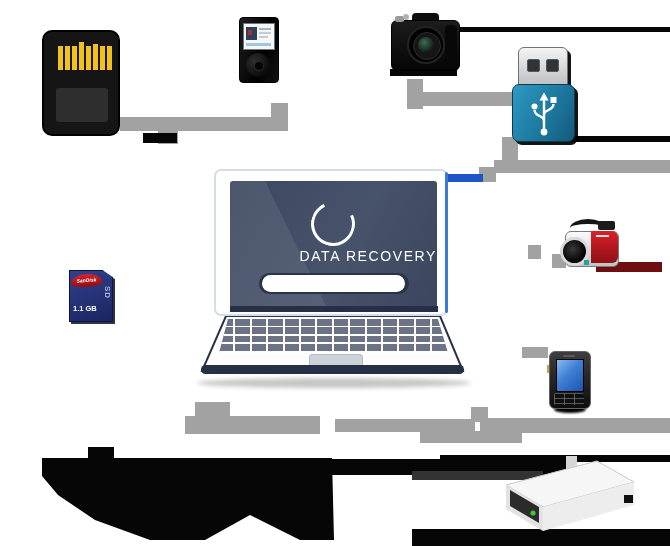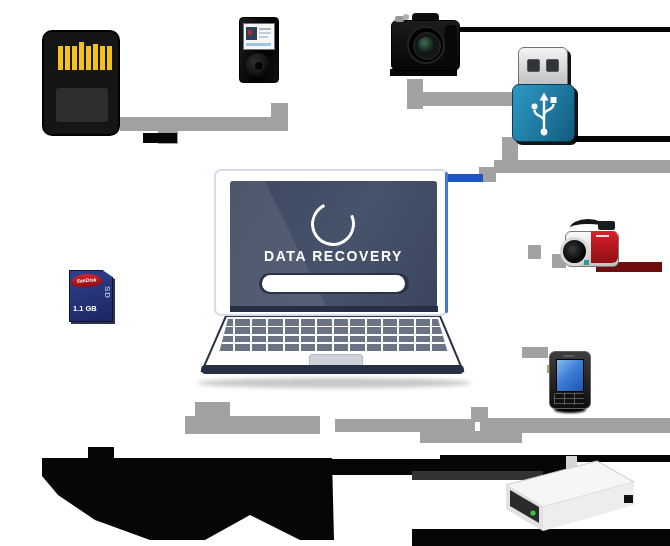--- a/index.html
+++ b/index.html
@@ -7,21 +7,21 @@
   .abs{position:absolute;}
   .line{position:absolute;background:#a2a2a2;}
   .shadow-band{position:absolute;background:#060606;}
   
   .screen-frame{background:#fff;border:2px solid #d4dde9;border-radius:7px;}
   .screen{background:
       linear-gradient(64deg, rgba(255,255,255,0.08) 0 36%, rgba(255,255,255,0) 36%),
       linear-gradient(118deg,#3d4860 0%,#47526b 55%,#3b465e 100%);
       border-radius:3px;}
   .spinner{border:3.5px solid #fff;border-top-color:transparent;border-radius:50%;transform:rotate(20deg);}
-  .screen-title{color:#fff;font-weight:700;font-size:14px;letter-spacing:1.6px;text-align:center;}
+  .screen-title{color:#fff;font-weight:400;font-size:14px;letter-spacing:1.6px;text-align:right;}
   .progress-track{background:#2a3447;border-radius:11px;}
   .progress-fill{position:absolute;left:3px;top:2px;height:17px;background:#fff;border-radius:9px;}
   .keys{background-color:#6b7385;background-image:
       repeating-linear-gradient(90deg, rgba(255,255,255,0) 0 14.5px, #fff 14.5px 16.4px),
       repeating-linear-gradient(180deg, rgba(255,255,255,0) 0 6.6px, #fff 6.6px 8.4px);
       clip-path:polygon(3.9% 0,95.6% 0,100% 100%,0 100%);}
   .trackpad{background:#cdd2da;border:1px solid #b4bac4;border-radius:3px;}
   .hinge{background:#252f45;border-radius:5px;}
   .laptop-shadow{background:#c6c6c6;border-radius:50%;filter:blur(2px);}
   .blue-edge{background:#3e79d6;border-radius:2px;}

